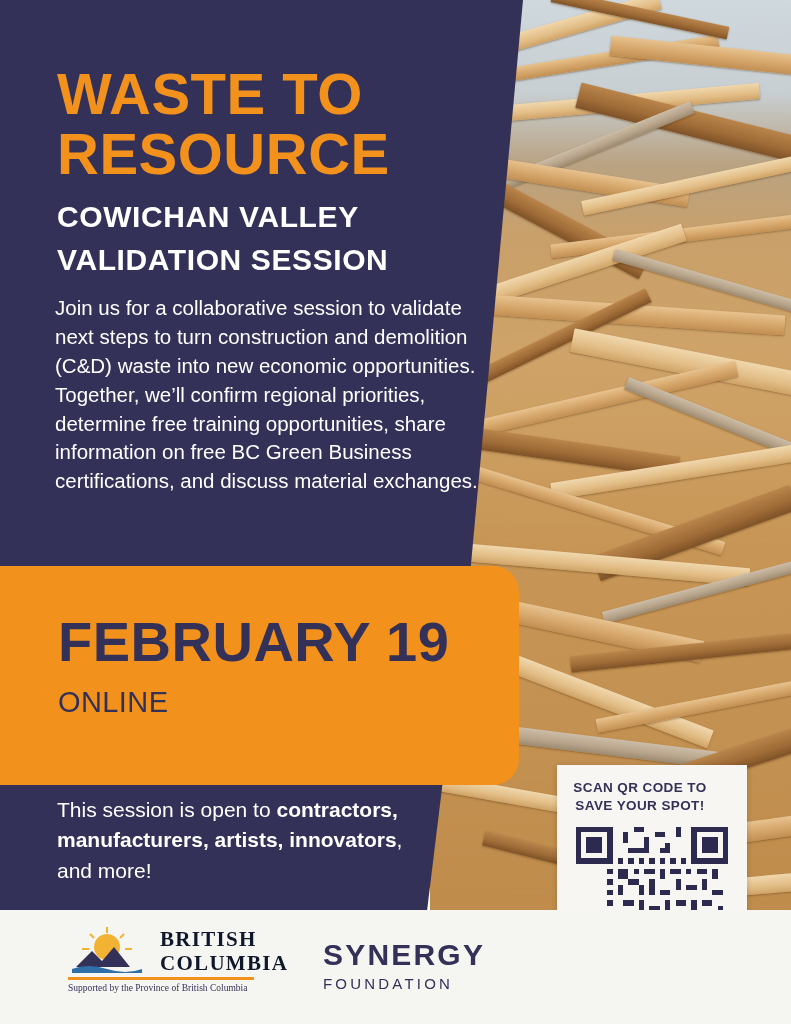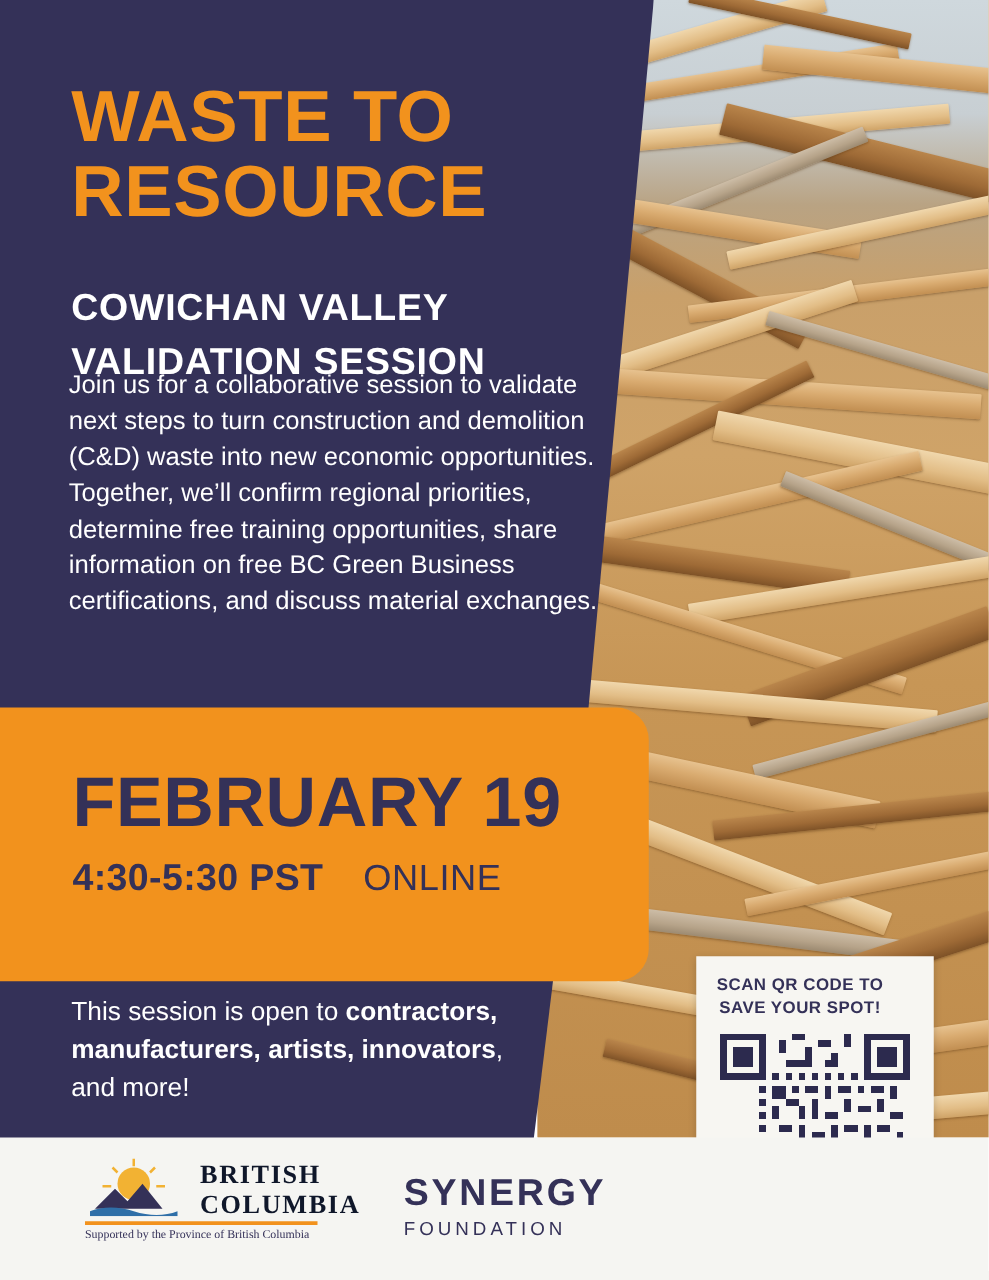--- a/index.html
+++ b/index.html
@@ -92,21 +92,20 @@
   .subhead {
     position: absolute;
     top: 196px;
     left: 57px;
     width: 430px;
     color: #ffffff;
     font-weight: bold;
     font-size: 30px;
     line-height: 1.42;
     letter-spacing: 0.6px;
-    margin-top: 30px;
   }
   .body-copy {
     position: absolute;
     top: 294px;
     left: 55px;
     width: 432px;
     color: #ffffff;
     font-size: 20.5px;
     line-height: 1.41;
   }
@@ -287,21 +286,20 @@
 
   <div class="subhead">
     <div>COWICHAN VALLEY</div>
     <div>VALIDATION SESSION</div>
   </div>
 
   <div class="body-copy">Join us for a collaborative session to validate next steps to turn construction and demolition (C&amp;D) waste into new economic opportunities. Together, we’ll confirm regional priorities, determine free training opportunities, share information on free BC Green Business certifications, and discuss material exchanges.</div>
 
   <div class="date-big">FEBRUARY 19</div>
   <div class="time-row">
-    <span class="time-txt">4:30-5:30 PST</span>
     <span class="online-txt">ONLINE</span>
   </div>
 
   <div class="audience">
     <span>This session is open to </span><b>contractors, manufacturers, artists, innovators</b><span>, and more!</span>
   </div>
 
   <div class="qr-card">
     <div class="qr-title">
       <div>SCAN QR CODE TO</div>

